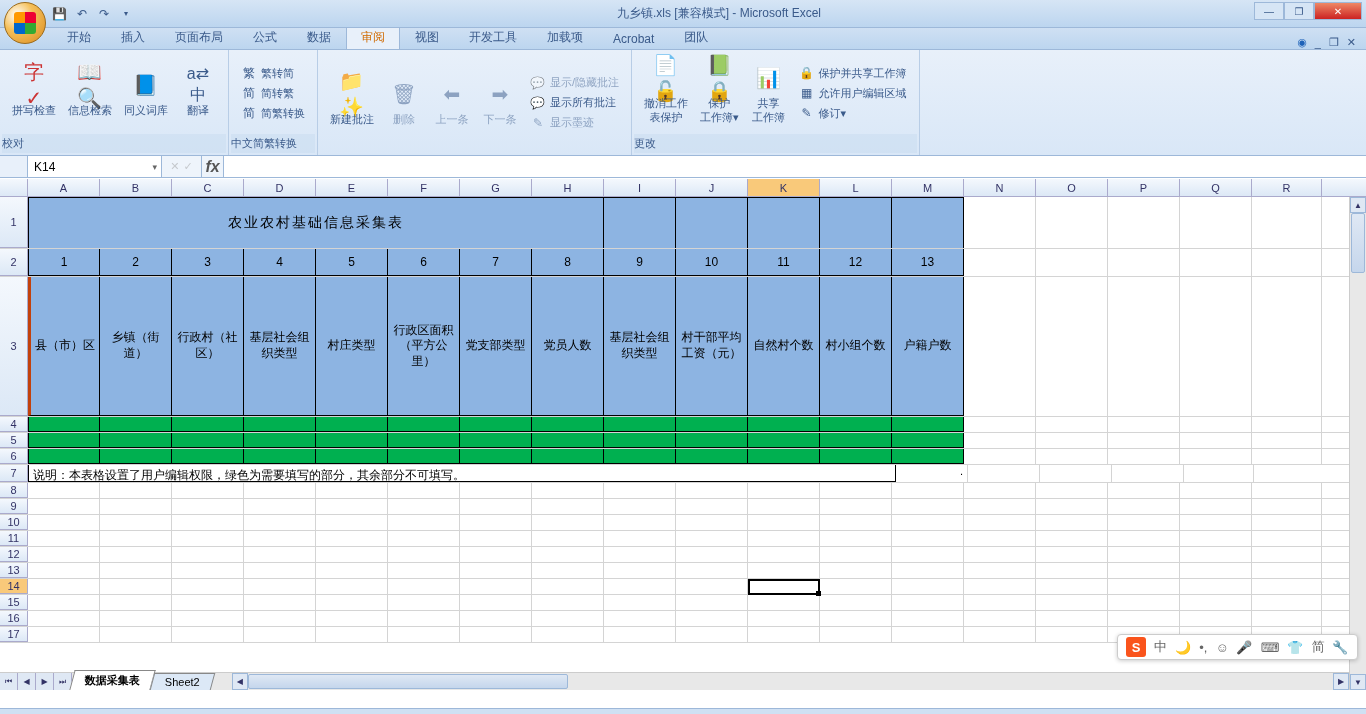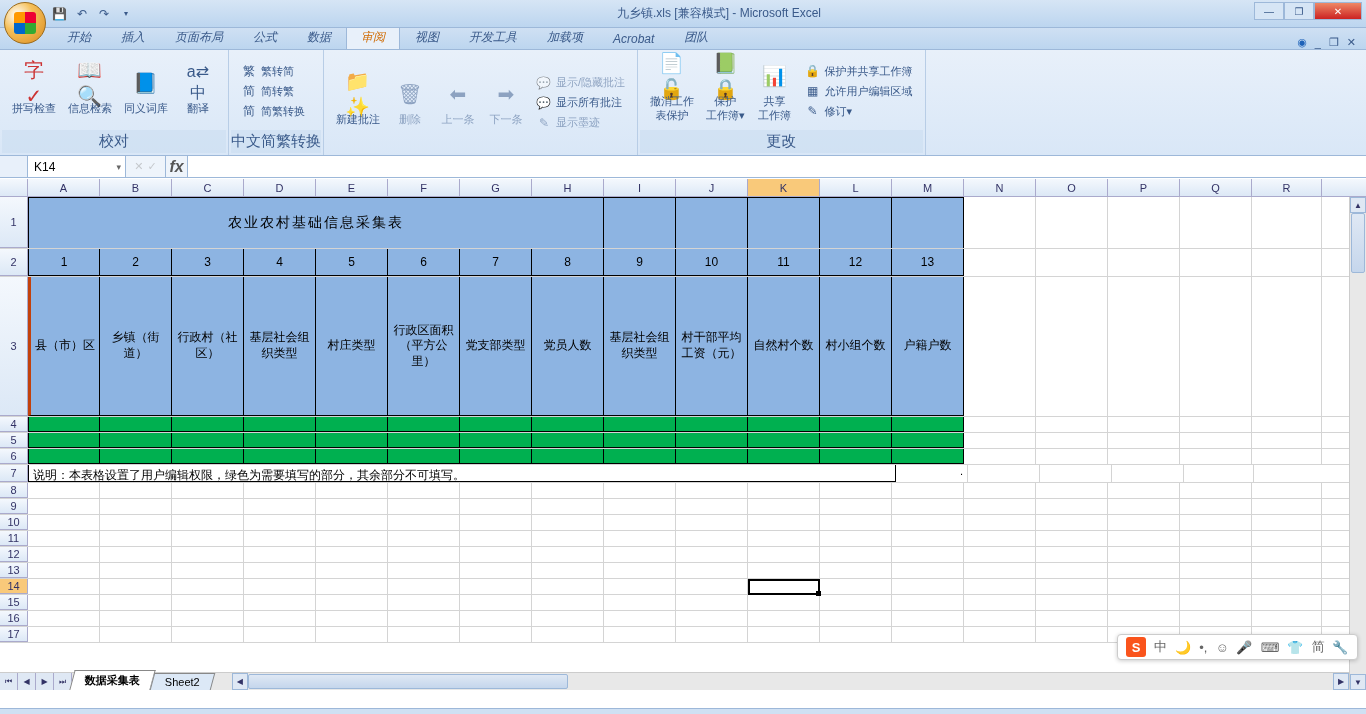--- a/index.html
+++ b/index.html
@@ -11,41 +11,41 @@
 .office-btn::before { content:""; width:22px; height:22px; background: conic-gradient(#e03 0 25%, #3a3 0 50%, #06c 0 75%, #f90 0); border-radius:3px;}
 .qat { margin-left: 52px; display: flex; gap: 6px; align-items:center;}
 .qat span { width: 16px; height: 16px; display:inline-flex; align-items:center; justify-content:center; font-size:12px; color:#3a5a8a;}
 .title-text { position:absolute; left:50%; transform:translateX(-50%); font-size: 12px; color: #3a5a8a; margin-left: 36px; }
 .win-controls { position:absolute; right:4px; top:2px; display:flex; gap:0;}
 .win-controls div { width:30px; height:18px; border:1px solid #9db8d9; background:#d6e5f5; display:flex; align-items:center; justify-content:center; font-size:10px; color:#3a5a8a;}
 .win-controls .close{ background:linear-gradient(#e86,#c22); color:#fff; width:48px;}
 
 
 .ribbon-tabs { height: 22px; background: linear-gradient(#cfe0f3,#bcd5ef); display:flex; align-items:flex-end; padding-left:52px; gap:0; border-bottom:1px solid #9db8d9;}
-.ribbon-tabs .tab { padding: 3px 14px; font-size: 12px; color: #3a5a8a; cursor:pointer; border:1px solid transparent; border-bottom:none;font-style:italic;}
+.ribbon-tabs .tab { padding: 3px 14px; font-size: 12px; color: #3a5a8a; cursor:pointer; border:1px solid transparent; border-bottom:none;}
 .ribbon-tabs .tab.active { background: #e8f0fa; border-color:#9db8d9; border-top-left-radius:3px; border-top-right-radius:3px; color:#d06a00;}
 .ribbon-help { position:absolute; right:10px; display:flex; gap:8px; font-size:11px; color:#3a5a8a; align-items:center;}
 .ribbon-help span{ cursor:pointer;}
 
 
 .ribbon { height: 106px; background: linear-gradient(#e8f0fa,#d9e7f7); border-bottom:1px solid #9db8d9; display:flex;}
 .group { border-right:1px solid #b8cde6; display:flex; flex-direction:column; padding:2px;}
 .group-body { flex:1; display:flex; align-items:center; gap:4px; padding:2px 6px;}
-.group-label { text-align:center; font-size:15px; color:#3a5a8a; padding:2px 0; background:rgba(200,220,240,0.5);}
+.group-label { font-size:11px; color:#3a5a8a; padding:2px 0; background:rgba(200,220,240,0.5);}
 .rbtn { display:flex; flex-direction:column; align-items:center; justify-content:center; font-size:11px; color:#3a5a8a; padding:2px 4px; min-width:44px; cursor:pointer; text-align:center; line-height:1.3;}
 .rbtn .icon { width:32px; height:32px; margin-bottom:2px; display:flex; align-items:center; justify-content:center; font-size:20px;}
 .rbtn-sm { display:flex; align-items:center; gap:4px; font-size:11px; color:#3a5a8a; padding:1px 4px; cursor:pointer; white-space:nowrap;}
 .rbtn-sm .icon-sm { width:16px; height:16px; display:inline-flex; align-items:center; justify-content:center; font-size:12px;}
 .vcol { display:flex; flex-direction:column; gap:2px;}
 .disabled { opacity:0.5; }
 
 
 .fx-bar { height:22px; border-bottom:1px solid #9db8d9; display:flex; align-items:stretch; background:#e8f0fa;}
 .fx-bar .rowhead-gap{ width:28px; border-right:1px solid #9db8d9; background:#e8f0fa;}
-.name-box { width:98px; border-right:1px solid #9db8d9; background:#fff; font-size:12px; display:flex; align-items:center; padding:0 6px; position:relative;}
+.name-box { width:134px; border-right:1px solid #9db8d9; background:#fff; font-size:12px; display:flex; align-items:center; padding:0 6px; position:relative;}
 .name-box::after{ content:"▾"; position:absolute; right:4px; font-size:9px; color:#666;}
 .fx-btns{ width:40px; display:flex; align-items:center; justify-content:center; gap:4px; border-right:1px solid #9db8d9; font-size:11px; color:#888; background:#eef4fb;}
 .fx-label{ width:22px; display:flex; align-items:center; justify-content:center; font-style:italic; font-weight:bold; color:#555; border-right:1px solid #9db8d9; background:#eef4fb;}
 .formula-input { flex:1; background:#fff; padding:0 6px; font-size:12px; display:flex; align-items:center;}
 
 
 .grid-area { position:absolute; top:179px; left:0; right:0; bottom:24px; overflow:hidden; background:#fff;}
 .colheaders { display:flex; height:18px; background:linear-gradient(#f4f8fd,#dce8f6); border-bottom:1px solid #aac;}
 .corner { width:28px; border-right:1px solid #aac; background:linear-gradient(#f4f8fd,#dce8f6);}
 .colh { border-right:1px solid #aac; font-size:11px; color:#336; display:flex; align-items:center; justify-content:center;}

